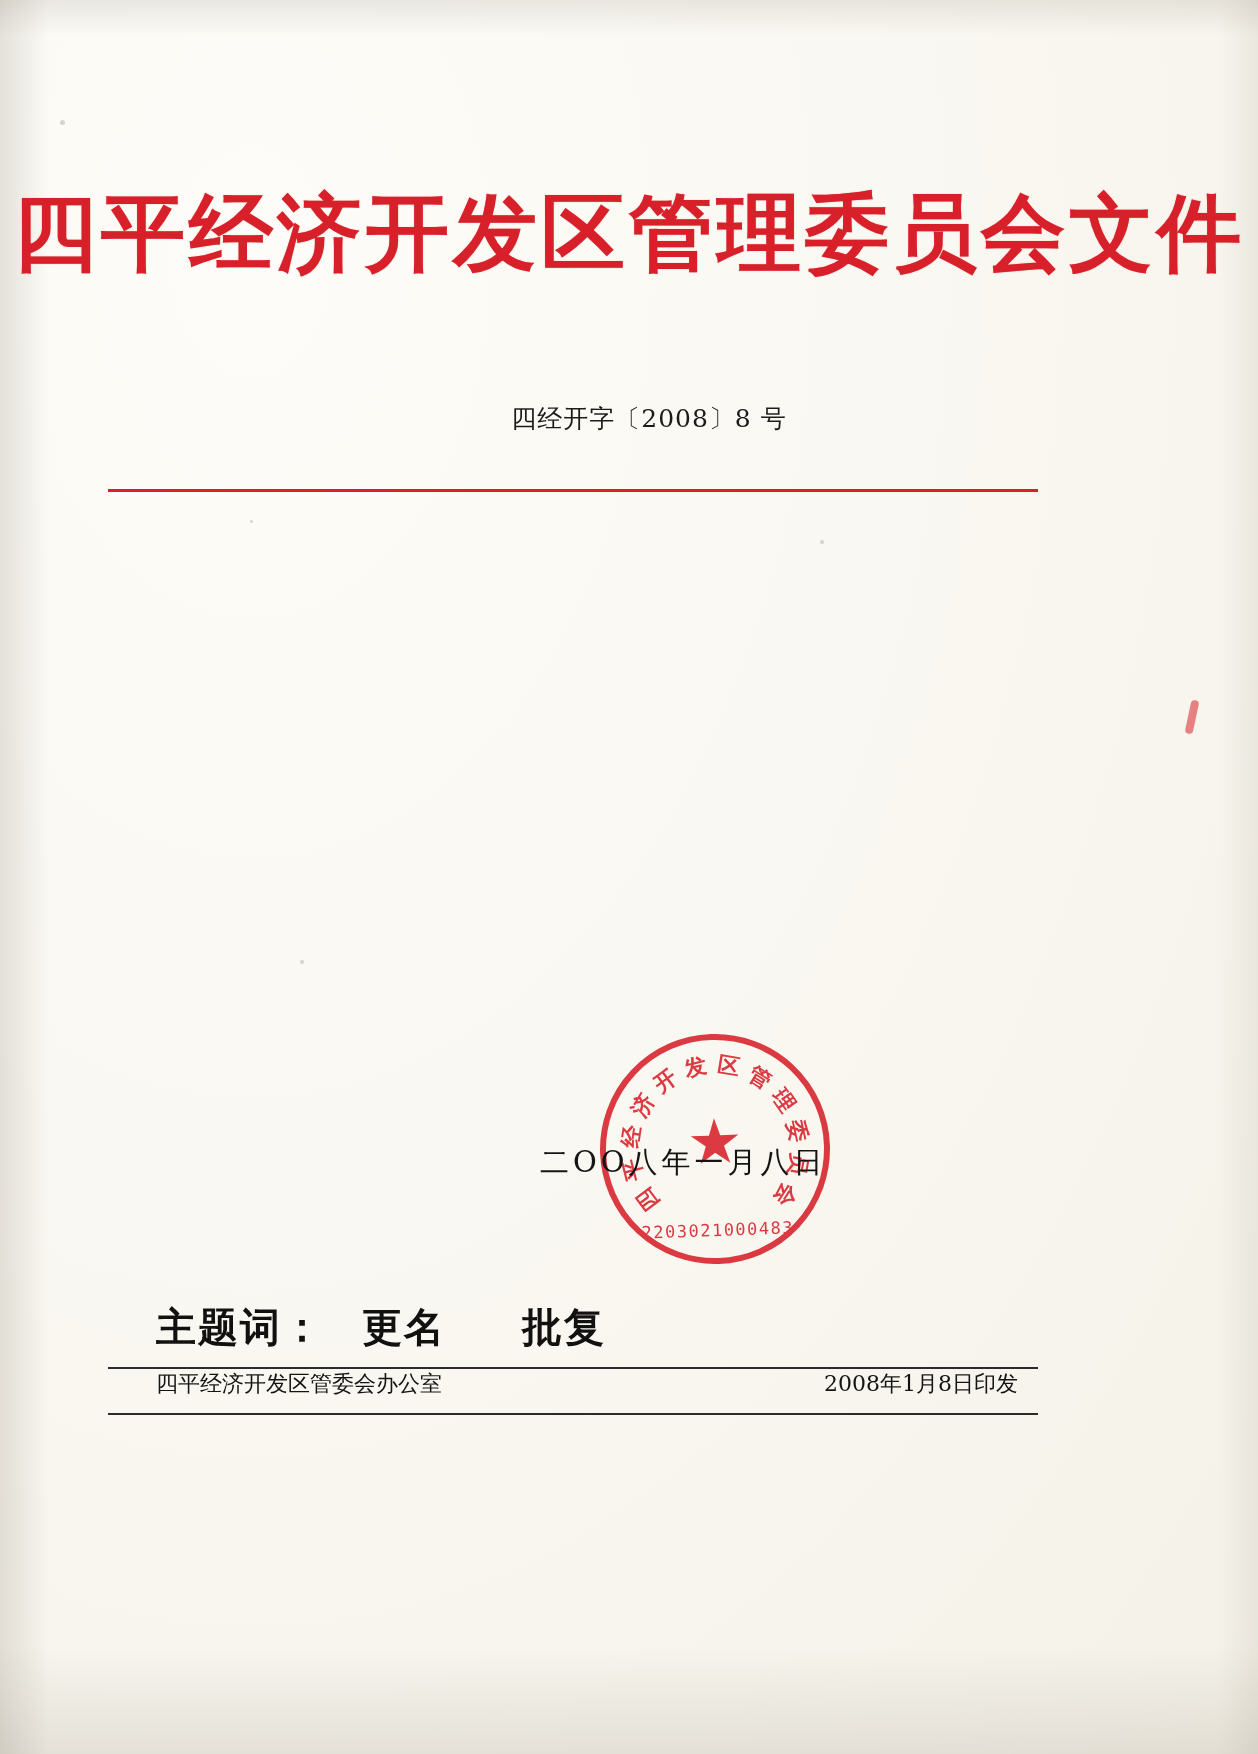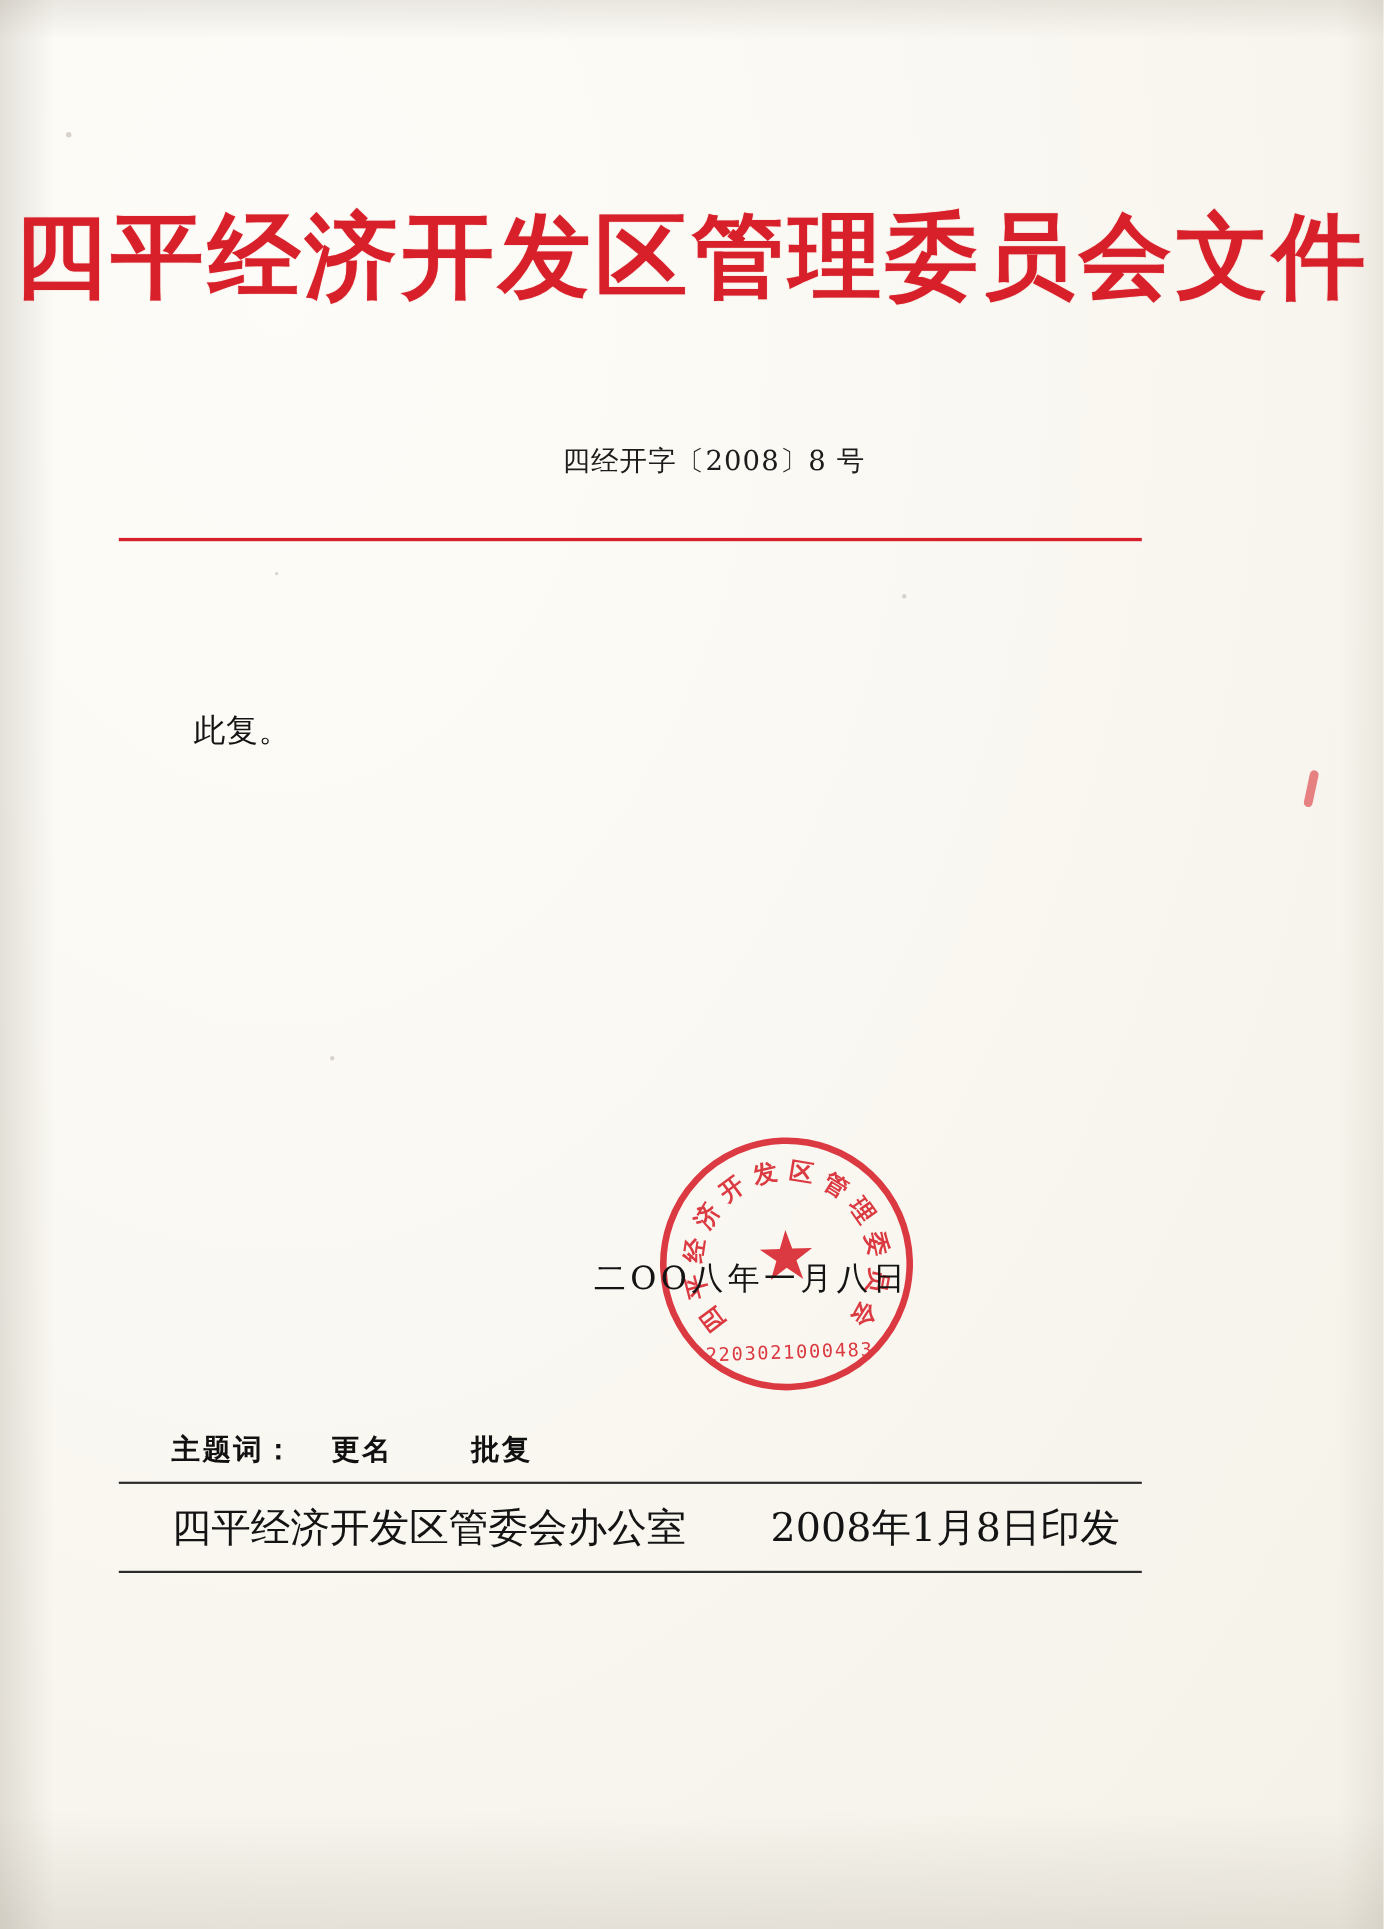--- a/index.html
+++ b/index.html
@@ -169,41 +169,41 @@
     letter-spacing: 4px;
   }
 
   .footer {
     position: absolute;
     left: 108px;
     top: 1300px;
     width: 930px;
   }
   .keywords-row {
-    font-size: 26px;
+    font-size: 40px;
     color: #111;
     font-family: "DejaVu Sans", "Liberation Sans", sans-serif;
     font-weight: bold;
     padding: 0 0 12px 48px;
     letter-spacing: 2px;
   }
   .kw-label { margin-right: 22px; }
   .kw-item { margin-right: 60px; }
   .rule {
     height: 2px;
     background: #2b2b2b;
     width: 100%;
   }
   .issuer-row {
     display: flex;
     justify-content: space-between;
     align-items: baseline;
-    font-size: 36px;
-    color: #141414;
-    padding: 16px 20px 14px 48px;
+    font-size: 22px;
+    color: #141414;
+    padding: 0 20px 14px 48px;
   }
   .copies-row {
     text-align: right;
     font-size: 24px;
     color: #141414;
     padding: 12px 108px 0 0;
   }
 
   .speck {
     position: absolute;
@@ -240,21 +240,20 @@
   <div class="red-mark"></div>
 
   <div class="masthead">四平经济开发区管理委员会文件</div>
 
   <div class="doc-number">四经开字〔2008〕8 号</div>
 
   <div class="red-rule"></div>
 
 
   <div class="body-block">
-    <div class="para-short">此复。</div>
   </div>
 
   <div class="seal">
     <div class="seal-inner-text" id="seal-arc">
         <span class="seal-arc-char" style="transform: rotate(-125deg) translate(0px, -84px) rotate(0deg) translate(-50%, -50%);">四</span>
         <span class="seal-arc-char" style="transform: rotate(-102.273deg) translate(0px, -84px) rotate(0deg) translate(-50%, -50%);">平</span>
         <span class="seal-arc-char" style="transform: rotate(-79.5455deg) translate(0px, -84px) rotate(0deg) translate(-50%, -50%);">经</span>
         <span class="seal-arc-char" style="transform: rotate(-56.8182deg) translate(0px, -84px) rotate(0deg) translate(-50%, -50%);">济</span>
         <span class="seal-arc-char" style="transform: rotate(-34.0909deg) translate(0px, -84px) rotate(0deg) translate(-50%, -50%);">开</span>
         <span class="seal-arc-char" style="transform: rotate(-11.3636deg) translate(0px, -84px) rotate(0deg) translate(-50%, -50%);">发</span>

